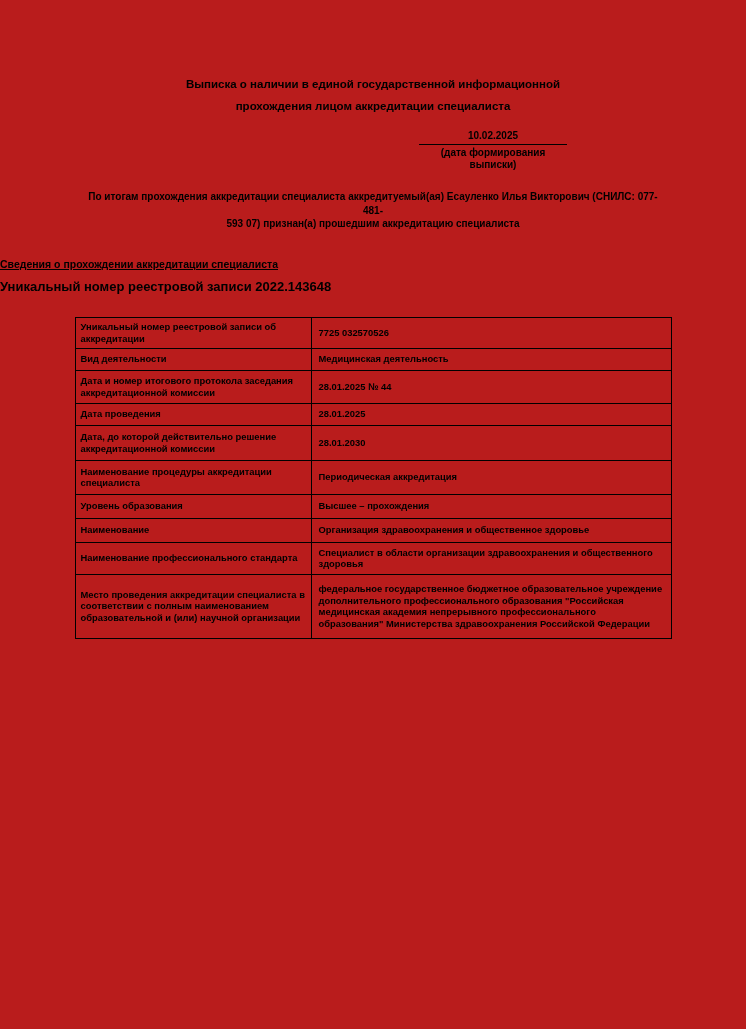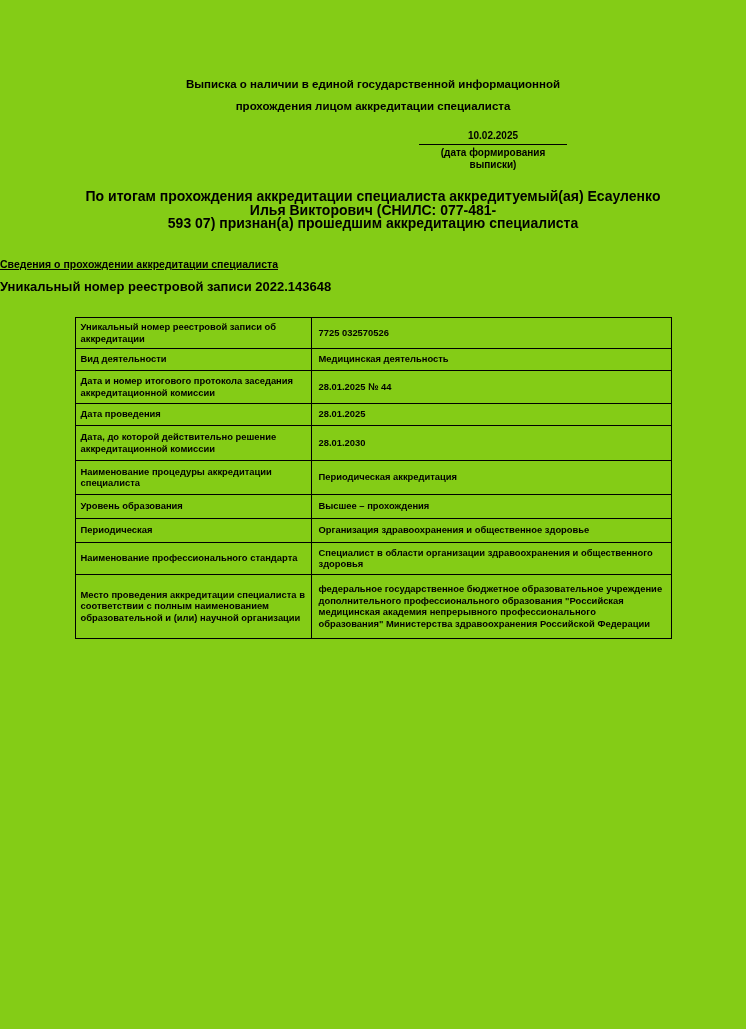--- a/index.html
+++ b/index.html
@@ -1,20 +1,20 @@
 <!DOCTYPE html>
 <html><head>
 <meta charset="utf-8">
 <style>
   html, body { margin: 0; padding: 0; background: #ffffff; }
   .page {
     position: relative;
     width: 746px;
     height: 1029px;
-    background: #84cc16;
+    background: #b91c1c;
     color: #000000;
     font-family: "Liberation Sans", sans-serif;
     font-weight: 700;
     box-sizing: border-box;
     padding-top: 73px;
     overflow: hidden;
   }
   .title {
     max-width: 400px;
     margin: 0 auto;
@@ -31,21 +31,21 @@
   }
   .date-value {
     padding-bottom: 2px;
     border-bottom: 1.5px solid #000000;
   }
   .date-caption { padding-top: 2px; }
   .intro {
     max-width: 578px;
     margin: 19px auto 0;
     text-align: center;
-    font-size: 14px;
+    font-size: 10px;
     line-height: 13.5px;
   }
   .section-heading {
     margin-top: 27px;
     text-align: left;
     font-size: 10.5px;
     line-height: 13px;
     text-decoration: underline;
   }
   .registry-heading {
@@ -128,21 +128,21 @@
       </tr>
       <tr class="r6">
         <td class="cell-label">Наименование процедуры аккредитации специалиста</td>
         <td class="cell-value">Периодическая аккредитация</td>
       </tr>
       <tr class="r7">
         <td class="cell-label">Уровень образования</td>
         <td class="cell-value">Высшее – прохождения</td>
       </tr>
       <tr class="r8">
-        <td class="cell-label">Периодическая</td>
+        <td class="cell-label">Наименование</td>
         <td class="cell-value">Организация здравоохранения и общественное здоровье</td>
       </tr>
       <tr class="r9">
         <td class="cell-label">Наименование профессионального стандарта</td>
         <td class="cell-value">Специалист в области организации здравоохранения и общественного здоровья</td>
       </tr>
       <tr class="r10">
         <td class="cell-label">Место проведения аккредитации специалиста в соответствии с полным наименованием образовательной и (или) научной организации</td>
         <td class="cell-value">федеральное государственное бюджетное образовательное учреждение дополнительного профессионального образования "Российская медицинская академия непрерывного профессионального образования" Министерства здравоохранения Российской Федерации</td>
       </tr>

